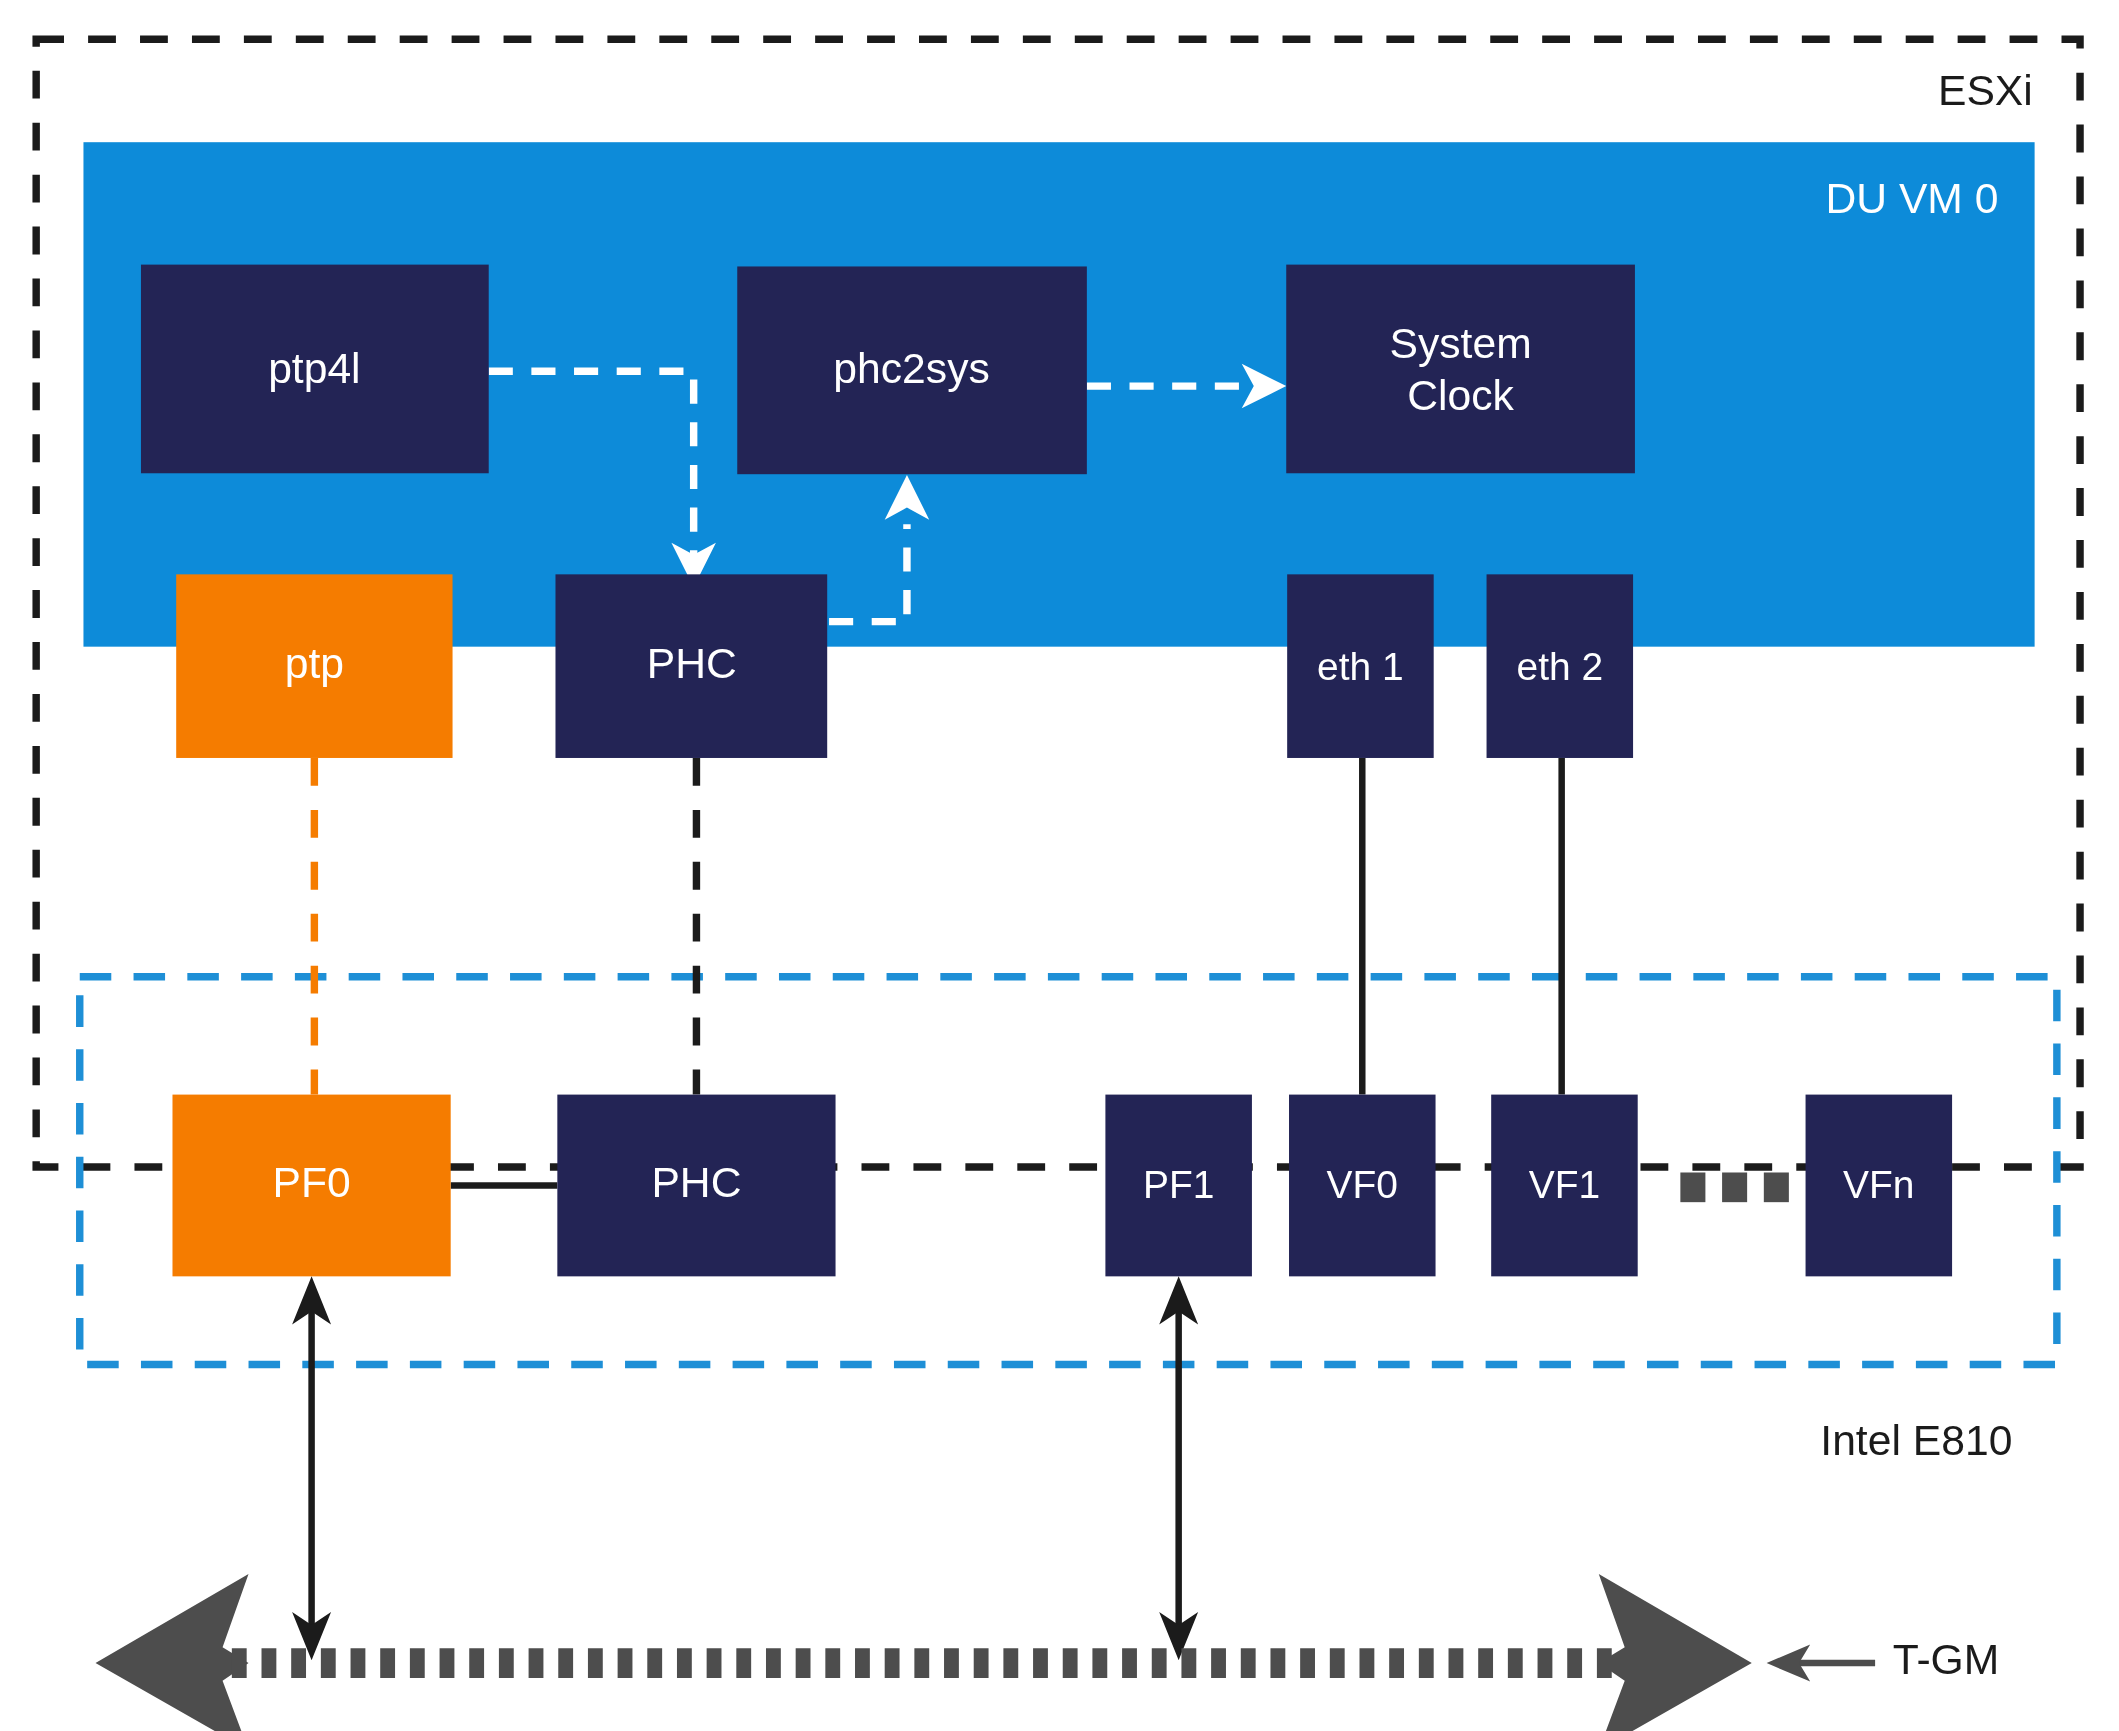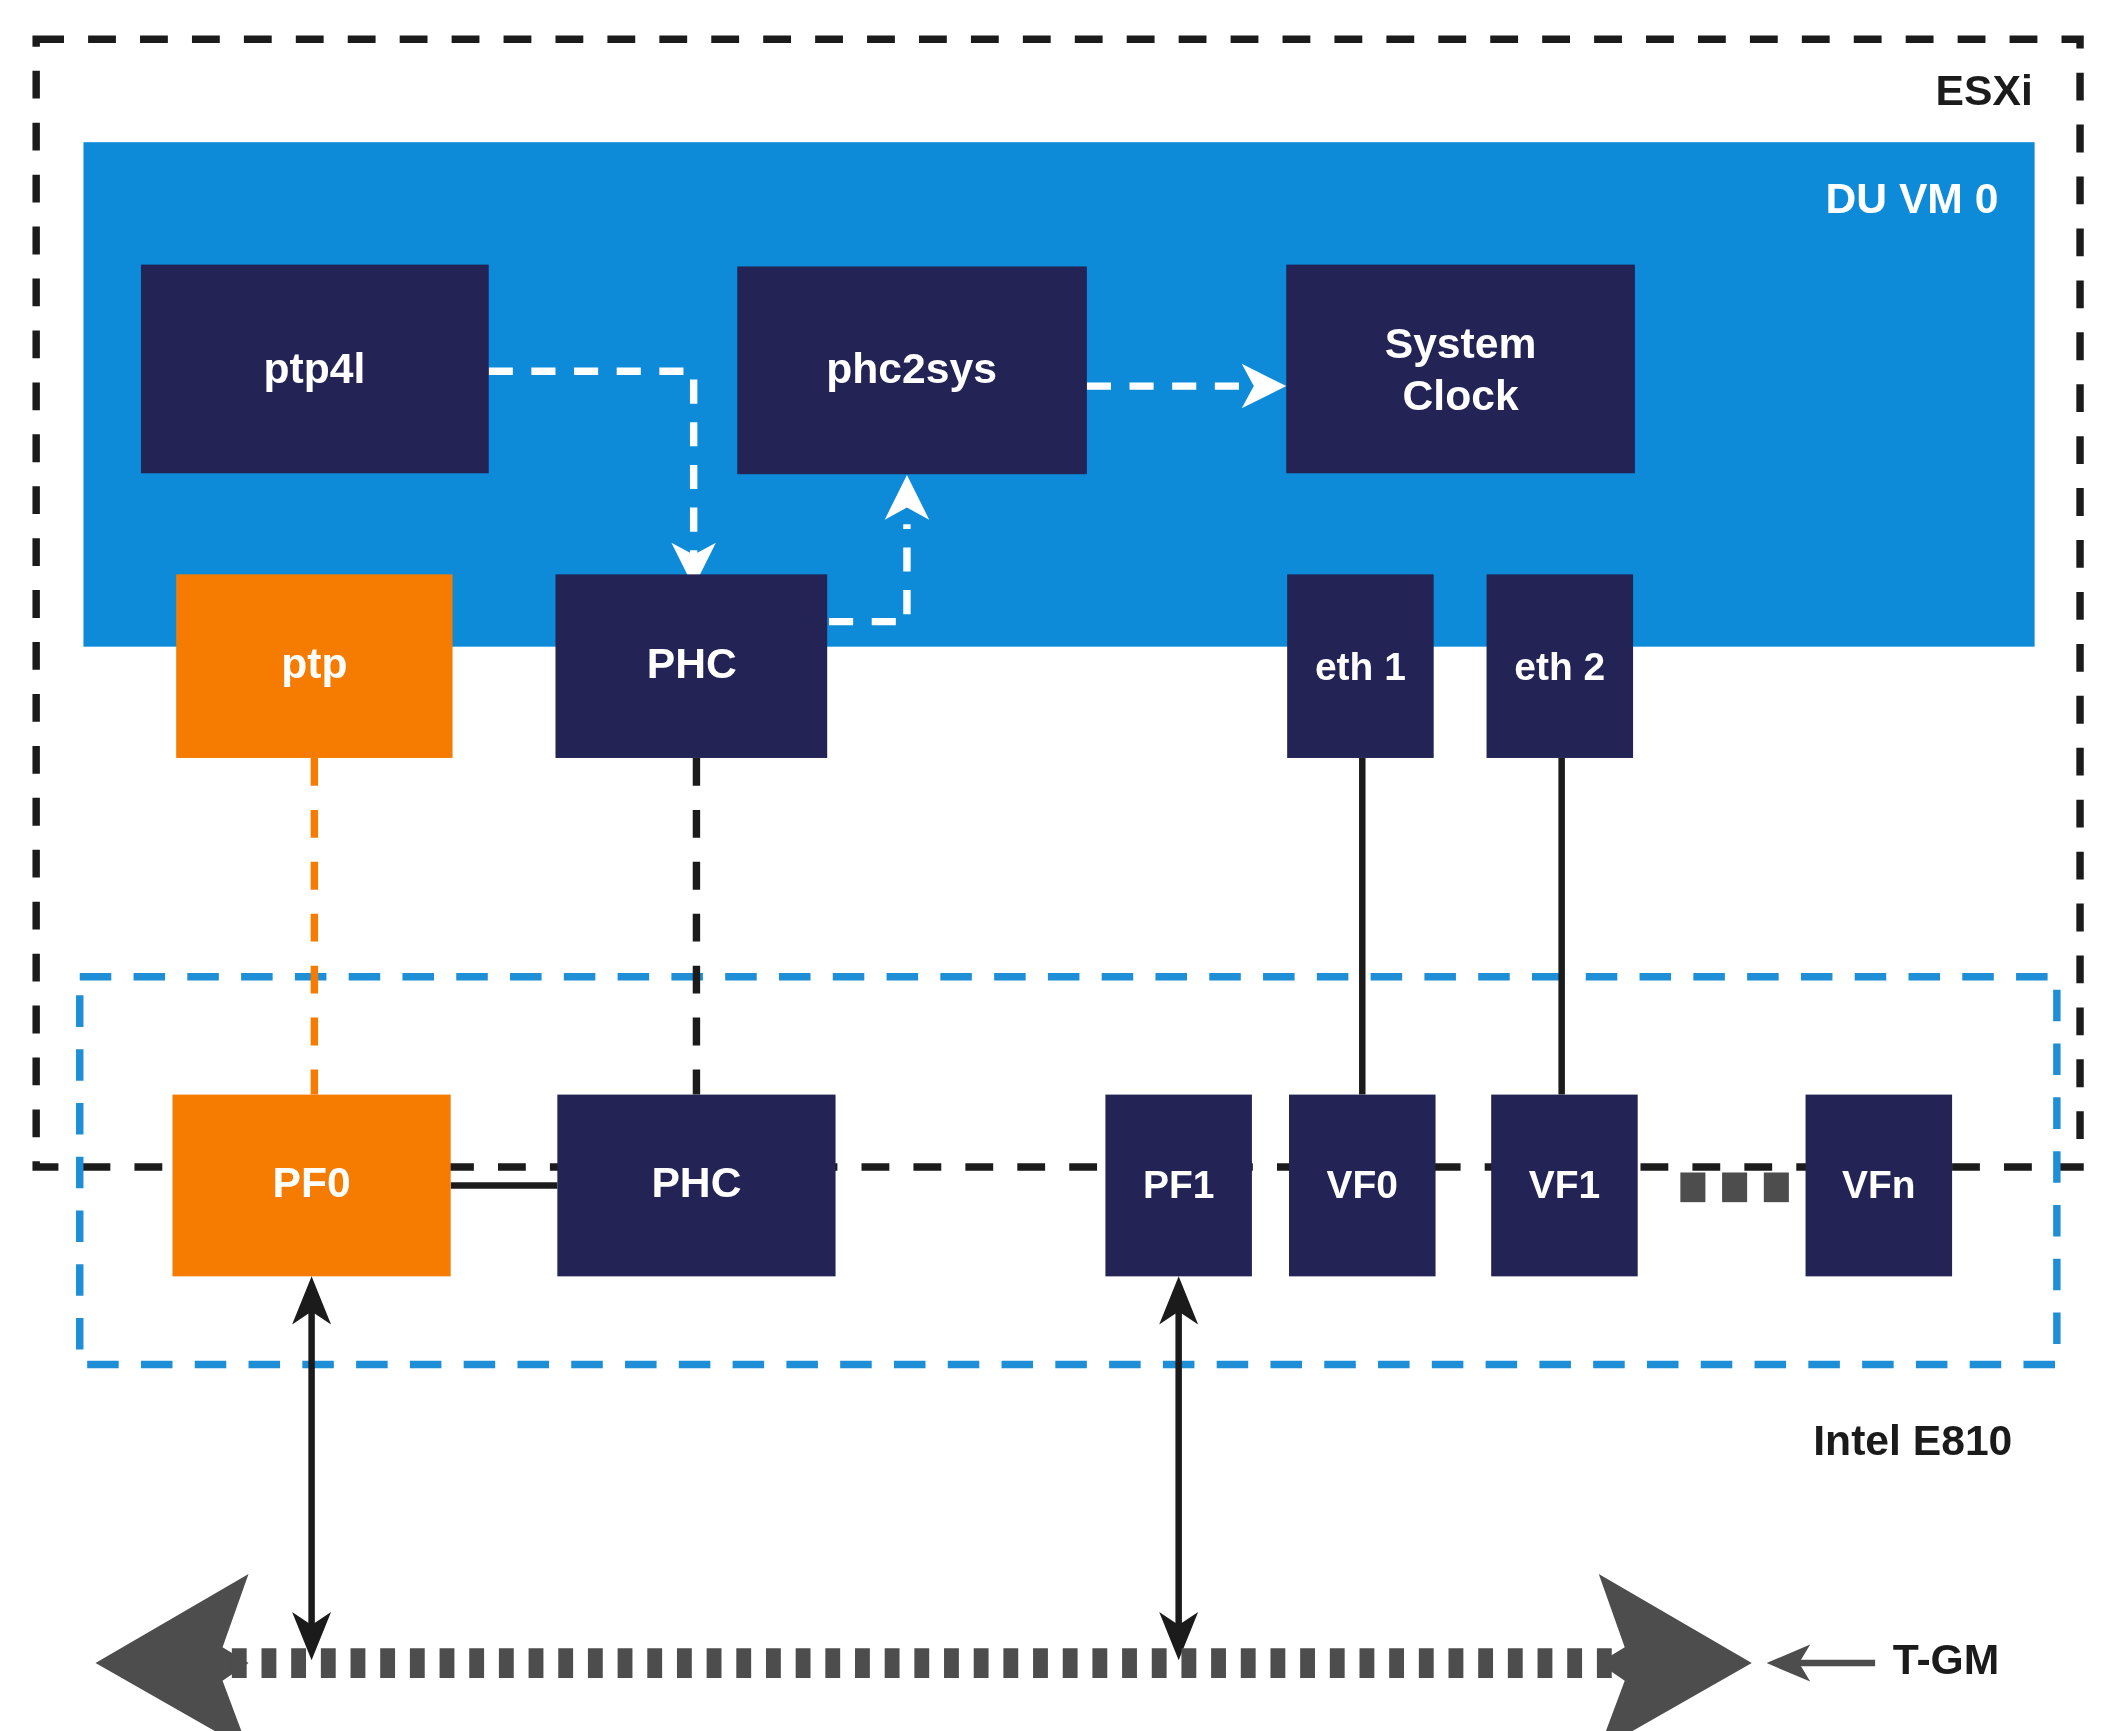--- a/index.html
+++ b/index.html
@@ -10,21 +10,20 @@
   body {
     width: 2119px;
     height: 1732px;
     font-family: "Liberation Sans", sans-serif;
     overflow: hidden;
   }
   #diagram-root {
     position: relative;
     width: 2119px;
     height: 1732px;
-    font-weight: bold;
   }
   svg.canvas {
     position: absolute;
     top: 0;
     left: 0;
     width: 2119px;
     height: 1732px;
     display: block;
   }
   .box-label {

